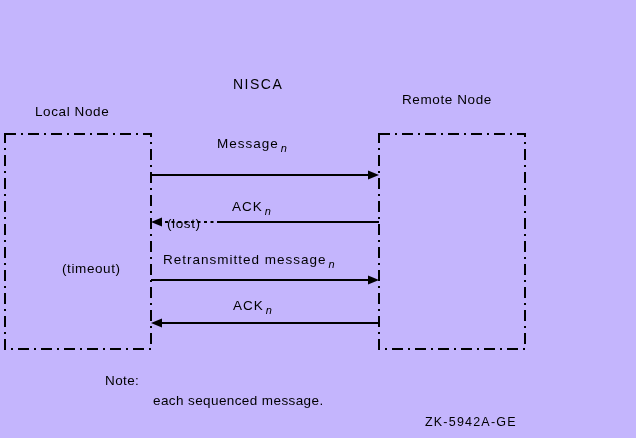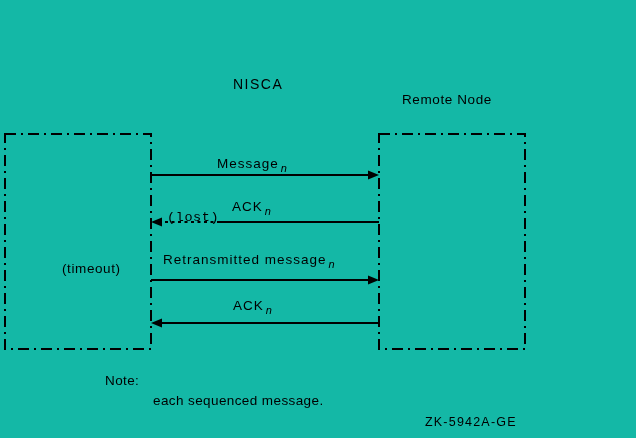--- a/index.html
+++ b/index.html
@@ -4,21 +4,21 @@
 <style>
   html, body {
     margin: 0;
     padding: 0;
     background: #ffffff;
   }
   .stage {
     position: relative;
     width: 636px;
     height: 438px;
-    background: #14b8a6;
+    background: #c4b5fd;
     overflow: hidden;
     font-family: "Liberation Sans", "DejaVu Sans", sans-serif;
     color: #000000;
   }
   .layer {
     position: absolute;
     left: 0;
     top: 0;
   }
   .lbl {
@@ -77,27 +77,28 @@
 
     <line x1="151" y1="280" x2="368" y2="280" stroke="#000" stroke-width="2"></line>
     <polygon points="379,280 368,275.5 368,284.5" fill="#000"></polygon>
 
     <line x1="379" y1="323" x2="162" y2="323" stroke="#000" stroke-width="2"></line>
     <polygon points="151,323 162,318.5 162,327.5" fill="#000"></polygon>
   </svg>
 
   <div class="lbl title" style="left:233px; top:77px;">NISCA</div>
 
+  <div class="lbl" style="left:35px; top:104px;">Local Node</div>
   <div class="lbl" style="left:402px; top:92px;">Remote Node</div>
 
-  <div class="lbl arrow-label" style="left:217px; top:156px;text-align:center;">
+  <div class="lbl arrow-label" style="left:217px; top:136px;text-align:center;">
     <span>Message</span><span class="sub">n</span>
   </div>
 
-  <div class="lbl" style="left:167px; top:210px;font-family:Liberation Mono, monospace;">(lost)</div>
+  <div class="lbl" style="left:167px; top:216px;">(lost)</div>
   <div class="lbl arrow-label" style="left:232px; top:199px;">
     <span>ACK</span><span class="sub">n</span>
   </div>
 
   <div class="lbl" style="left:62px; top:261px;">(timeout)</div>
   <div class="lbl arrow-label" style="left:163px; top:252px;">
     <span>Retransmitted message</span><span class="sub">n</span>
   </div>
 
   <div class="lbl arrow-label" style="left:233px; top:298px;">

